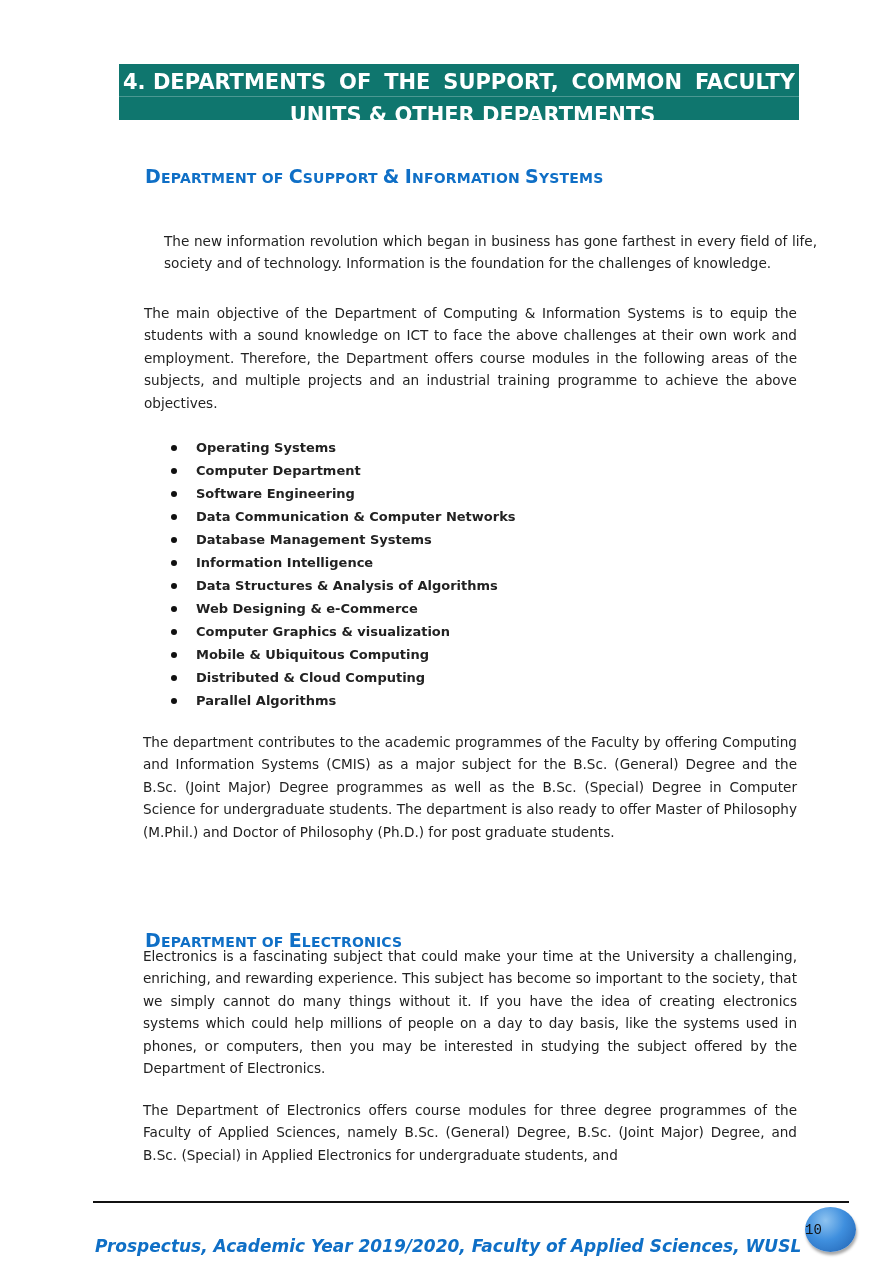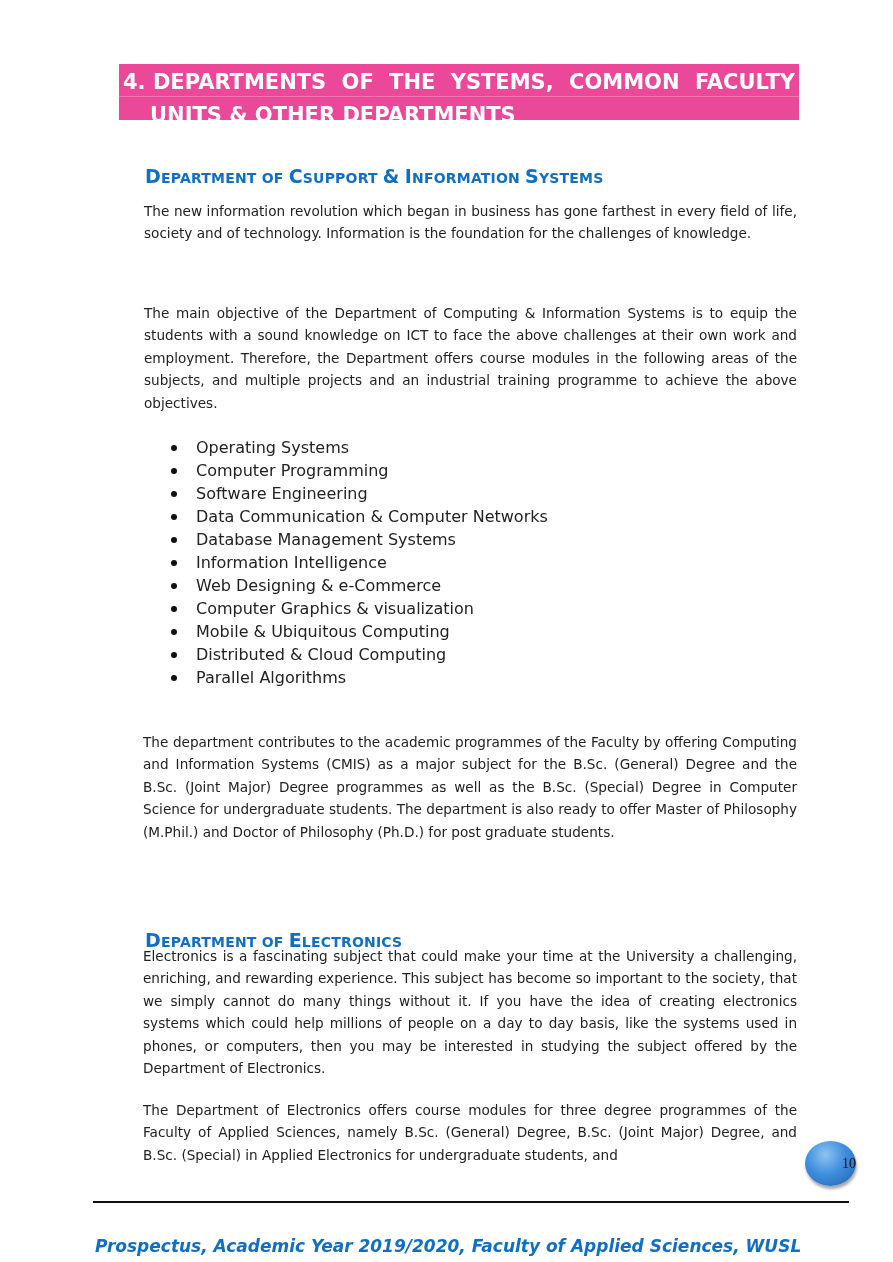--- a/index.html
+++ b/index.html
@@ -1,23 +1,23 @@
 <!DOCTYPE html>
 <html><head>
   <meta charset="utf-8">
   <style>
     * { margin: 0; padding: 0; box-sizing: border-box; }
     html, body { width: 893px; height: 1262px; background: #ffffff; overflow: hidden; }
     body { position: relative; font-family: "Liberation Sans", "DejaVu Sans", sans-serif; color: #1a1a1a; }
 
     .section-banner {
       position: absolute; left: 119px; top: 64px; width: 680px; height: 56px;
-      background: #ec4899; color: #ffffff;
+      background: #0f766e; color: #ffffff;
       font-family: "DejaVu Sans", sans-serif; font-weight: bold;
-      font-size: 21px; line-height: 33px; padding: 2px 4px 0 4px;
+      font-size: 21px; line-height: 33px; padding: 2px 4px 0 4px; text-align: center;
     }
     .section-banner .line1 { display: flex; justify-content: space-between; white-space: nowrap; }
     .section-banner .line2 { padding-left: 27px; white-space: nowrap; }
     .section-banner .divider { position: absolute; left: 0; right: 0; top: 32px; height: 1px; background: rgba(255,255,255,0.25); }
 
     .dept-heading {
       position: absolute; left: 145px; color: #0f6fc6;
       font-family: "DejaVu Sans", sans-serif; font-weight: bold;
       font-size: 14px; letter-spacing: 0.2px; white-space: nowrap;
     }
@@ -25,85 +25,89 @@
 
     .para {
       position: absolute; left: 144px; width: 653px;
       font-family: "DejaVu Sans", sans-serif; font-size: 13.6px; line-height: 22.4px;
       text-align: justify; color: #222;
     }
     .para.p2 { left: 143px; width: 654px; }
 
     .bullets {
       position: absolute; left: 171px; top: 436px; list-style: none;
-      font-family: "DejaVu Sans", sans-serif; font-size: 16px; line-height: 23px; color: #222;
+      font-family: "DejaVu Sans", sans-serif; font-size: 13px; line-height: 23px; color: #222; font-weight: bold;
     }
     .bullets li { display: flex; align-items: center; white-space: nowrap; }
     .bullets .dot { width: 6px; height: 6px; border-radius: 50%; background: #111; margin-right: 19px; flex: none; }
 
     .footer-rule { position: absolute; left: 93px; top: 1201px; width: 756px; height: 2px; background: #111; }
     .footer-text {
       position: absolute; left: 95px; top: 1236px; color: #0f6fc6;
       font-family: "DejaVu Sans", sans-serif; font-style: italic; font-weight: bold; font-size: 17px; white-space: nowrap;
     }
     .page-badge {
-      position: absolute; left: 805px; top: 1141px; width: 51px; height: 45px; border-radius: 50%;
+      position: absolute; left: 805px; top: 1207px; width: 51px; height: 45px; border-radius: 50%;
       background: radial-gradient(ellipse at 40% 30%, #8ec3f0 0%, #3f8fde 45%, #1f5fae 100%);
       box-shadow: 1px 3px 3px rgba(0,0,0,0.35);
-      display: flex; align-items: center; justify-content: flex-end;
-      font-family: Liberation Serif, serif; font-size: 14px; color: #111;
+      display: flex; align-items: center; justify-content: flex-start;
+      font-family: Liberation Mono, monospace; font-size: 14px; color: #111;
     }
   </style>
 </head>
 <body>
 
 <div class="section-banner">
   <div class="line1">
     <span>4. DEPARTMENTS</span>
     <span>OF</span>
     <span>THE</span>
-    <span>YSTEMS,</span>
+    <span>SUPPORT,</span>
     <span>COMMON</span>
     <span>FACULTY</span>
   </div>
   <div class="divider"></div>
   <div class="line2">UNITS &amp; OTHER DEPARTMENTS</div>
 </div>
 
 <h2 class="dept-heading" style="top:165px;">
   <span class="cap">D</span><span>EPARTMENT OF </span><span class="cap">C</span><span>SUPPORT </span><span class="cap">&amp;</span><span> </span><span class="cap">I</span><span>NFORMATION </span><span class="cap">S</span><span>YSTEMS</span>
 </h2>
 
-<p class="para" style="top:200px;">The new information revolution which began in business has gone farthest in every field of life, society and of technology.  Information is the foundation for the challenges of knowledge.</p>
+<p class="para" style="top:230px;margin-left:20px;">The new information revolution which began in business has gone farthest in every field of life, society and of technology.  Information is the foundation for the challenges of knowledge.</p>
 <p class="para" style="top:302px;">The main objective of the Department of Computing &amp; Information Systems is to equip the students with a sound knowledge on ICT to face the above challenges at their own work and employment.  Therefore, the Department offers course modules in the following areas of the subjects, and multiple projects and an industrial training programme to achieve the above objectives.</p>
 
 <ul class="bullets">
   <li>
       <span class="dot"></span>
       <span>Operating Systems</span>
     </li>
   <li>
       <span class="dot"></span>
-      <span>Computer Programming</span>
+      <span>Computer Department</span>
     </li>
   <li>
       <span class="dot"></span>
       <span>Software Engineering</span>
     </li>
   <li>
       <span class="dot"></span>
       <span>Data Communication &amp; Computer Networks</span>
     </li>
   <li>
       <span class="dot"></span>
       <span>Database Management Systems</span>
     </li>
   <li>
       <span class="dot"></span>
       <span>Information Intelligence</span>
+    </li>
+  <li>
+      <span class="dot"></span>
+      <span>Data Structures &amp; Analysis of Algorithms</span>
     </li>
   <li>
       <span class="dot"></span>
       <span>Web Designing &amp; e-Commerce</span>
     </li>
   <li>
       <span class="dot"></span>
       <span>Computer Graphics &amp; visualization</span>
     </li>
   <li>

